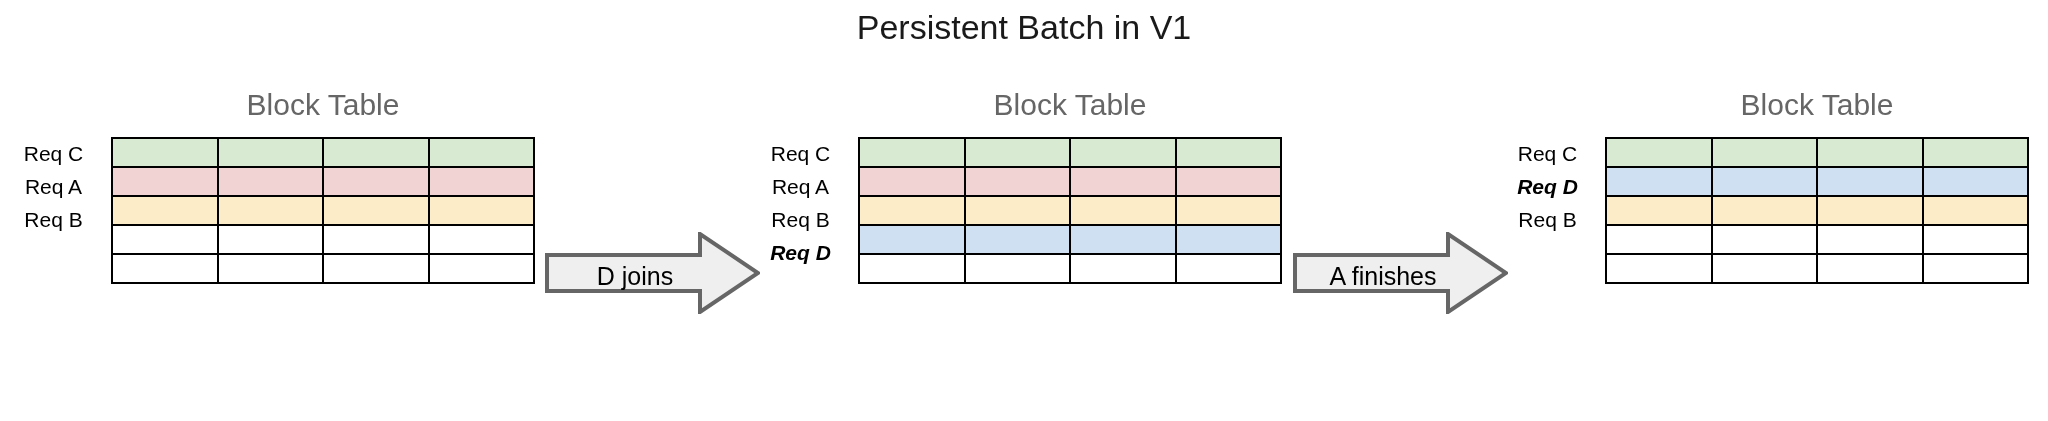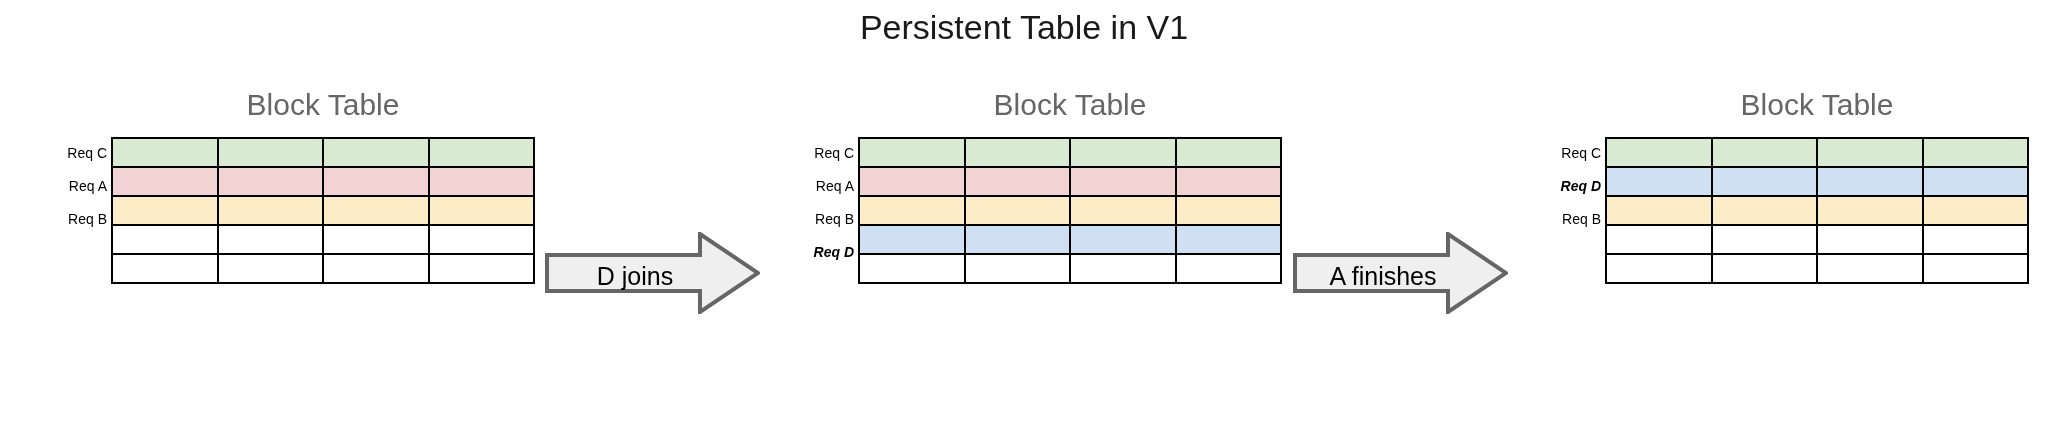--- a/index.html
+++ b/index.html
@@ -45,23 +45,23 @@
   }
 
   
   .row-labels {
     position: absolute;
     top: 137px;
   }
   .row-label {
     height: 33px;
     line-height: 33px;
-    font-size: 14px;
+    font-size: 21px;
     color: #000000;
-    text-align: right;
+    text-align: center;
     white-space: nowrap;
     padding-right: 4px;
     box-sizing: border-box;
   }
   .row-label.bold { font-weight: bold; font-style: italic; }
   .row-label.empty { visibility: hidden; }
 
   
   .block-table {
     position: absolute;
@@ -89,21 +89,21 @@
     font-size: 25px;
     color: #000000;
     line-height: 38px;
     white-space: nowrap;
     text-align: center;
   }
 </style>
 </head>
 <body>
 
-<div id="page-title">Persistent Table in V1</div>
+<div id="page-title">Persistent Batch in V1</div>
 
 <div class="stage">
   <div class="stage-title" style="left:111px; width:424px;">Block Table</div>
 
   <div class="row-labels" style="left:0px; width:111px;">
     <div class="row-label">Req C</div>
     <div class="row-label">Req A</div>
     <div class="row-label">Req B</div>
     <div class="row-label empty"></div>
     <div class="row-label empty"></div>

